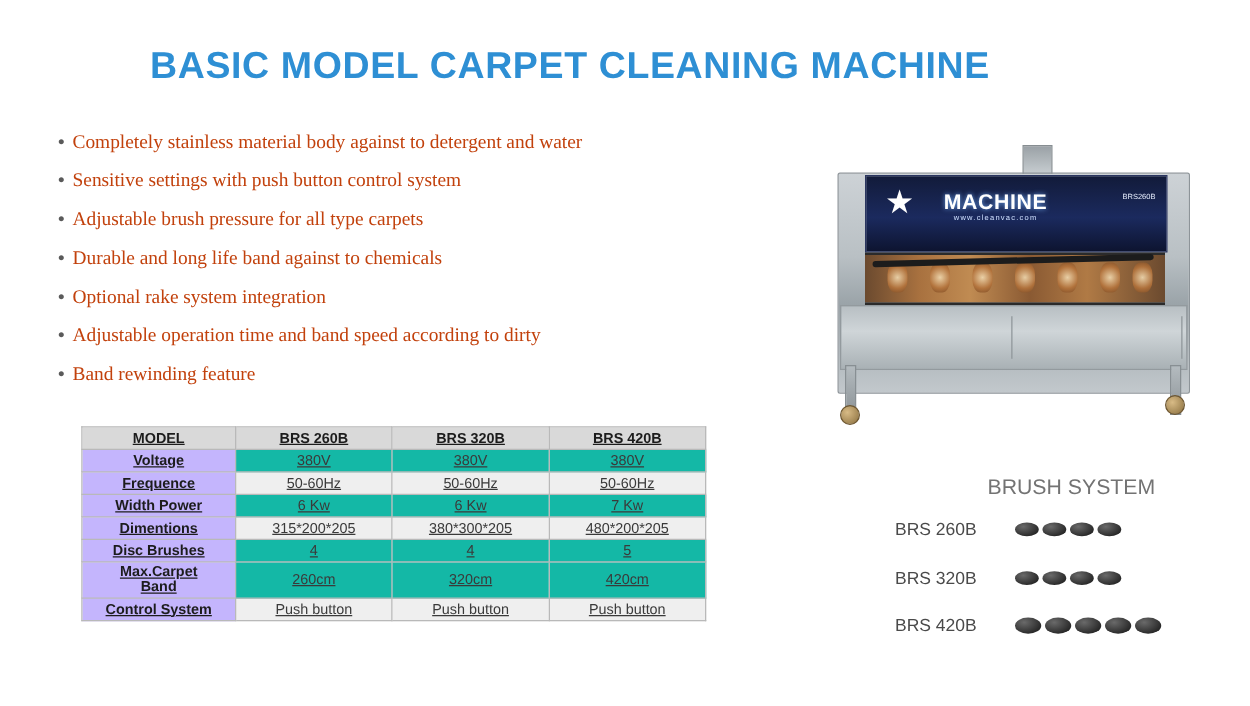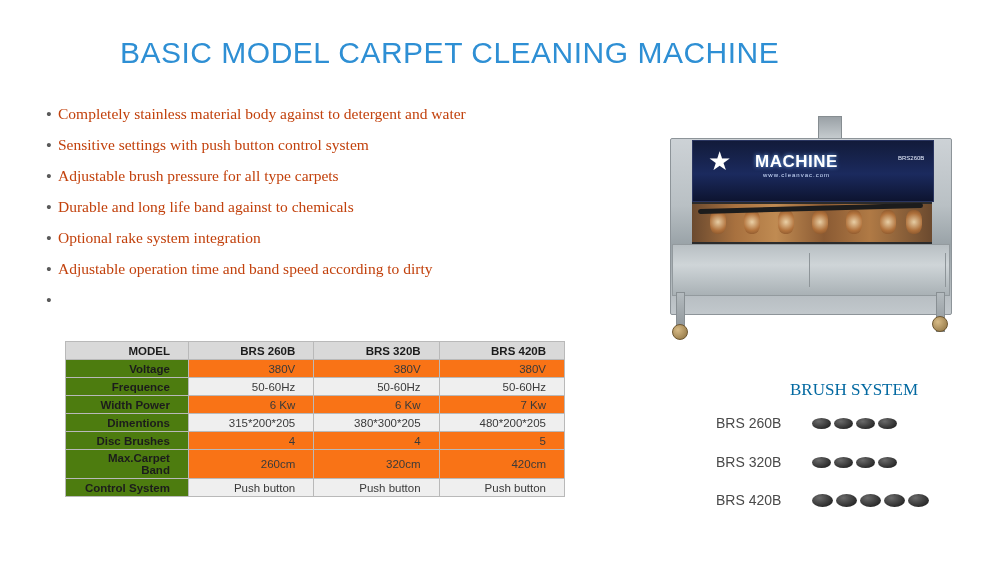--- a/index.html
+++ b/index.html
@@ -20,21 +20,21 @@
     height: 565px;
   }
   .title {
     position: absolute;
     left: 120px;
     top: 36px;
     font-size: 30px;
     letter-spacing: 0.5px;
     color: #2e8fd4;
     font-family: "Liberation Sans", sans-serif;
-    font-weight: 400;
+    font-weight: 700;
   }
   .bullets {
     position: absolute;
     left: 40px;
     top: 104px;
     width: 600px;
   }
   .bullet {
     display: flex;
     align-items: flex-start;
@@ -61,41 +61,42 @@
     left: 65px;
     top: 341px;
     border-collapse: collapse;
     font-size: 11.5px;
     font-family: "Liberation Sans", sans-serif;
     width: 500px;
   }
   .spec-table td, .spec-table th {
     border: 1px solid #b9b9b9;
     padding: 2px 18px;
-    text-align: right;
+    text-align: center;
     height: 13px;
     color: #3a3a3a;
     font-weight: normal;
+    text-decoration: underline;
   }
   .spec-table tr.head td {
     background: #d9d9d9;
     font-weight: bold;
     color: #1c1c1c;
   }
   .spec-table td.rowlabel {
-    background: #4d7c0f;
+    background: #c4b5fd;
     font-weight: bold;
     color: #1c1c1c;
     width: 125px;
   }
   .spec-table tr.alt td.val {
     background: #efefef;
   }
   .spec-table td.val {
-    background: #f97316;
+    background: #14b8a6;
     width: 125px;
   }
 
   
   .photo {
     position: absolute;
     left: 650px;
     top: 110px;
     width: 320px;
     height: 230px;
@@ -224,22 +225,22 @@
     border-radius: 3px;
     transform: rotate(-1.5deg);
   }
 
   
   .brush-title {
     position: absolute;
     left: 790px;
     top: 380px;
     font-size: 17px;
-    color: #0369a1;
-    font-family: Liberation Serif, serif;
+    color: #737373;
+    font-family: Liberation Sans, sans-serif;
   }
   .brush-row {
     position: absolute;
     left: 716px;
     display: flex;
     align-items: center;
     width: 270px;
   }
   .brush-label {
     width: 96px;
@@ -290,20 +291,21 @@
     <div class="bullet">
       <span class="bullet-dot">•</span>
       <span class="bullet-text">Optional rake system integration</span>
     </div>
     <div class="bullet">
       <span class="bullet-dot">•</span>
       <span class="bullet-text">Adjustable operation time and band speed according to dirty</span>
     </div>
     <div class="bullet">
       <span class="bullet-dot">•</span>
+      <span class="bullet-text">Band rewinding feature</span>
     </div>
   </div>
 
   <table class="spec-table">
     <tbody>
       <tr class="head">
         <td>MODEL</td>
         <td>BRS 260B</td>
         <td>BRS 320B</td>
         <td>BRS 420B</td>

